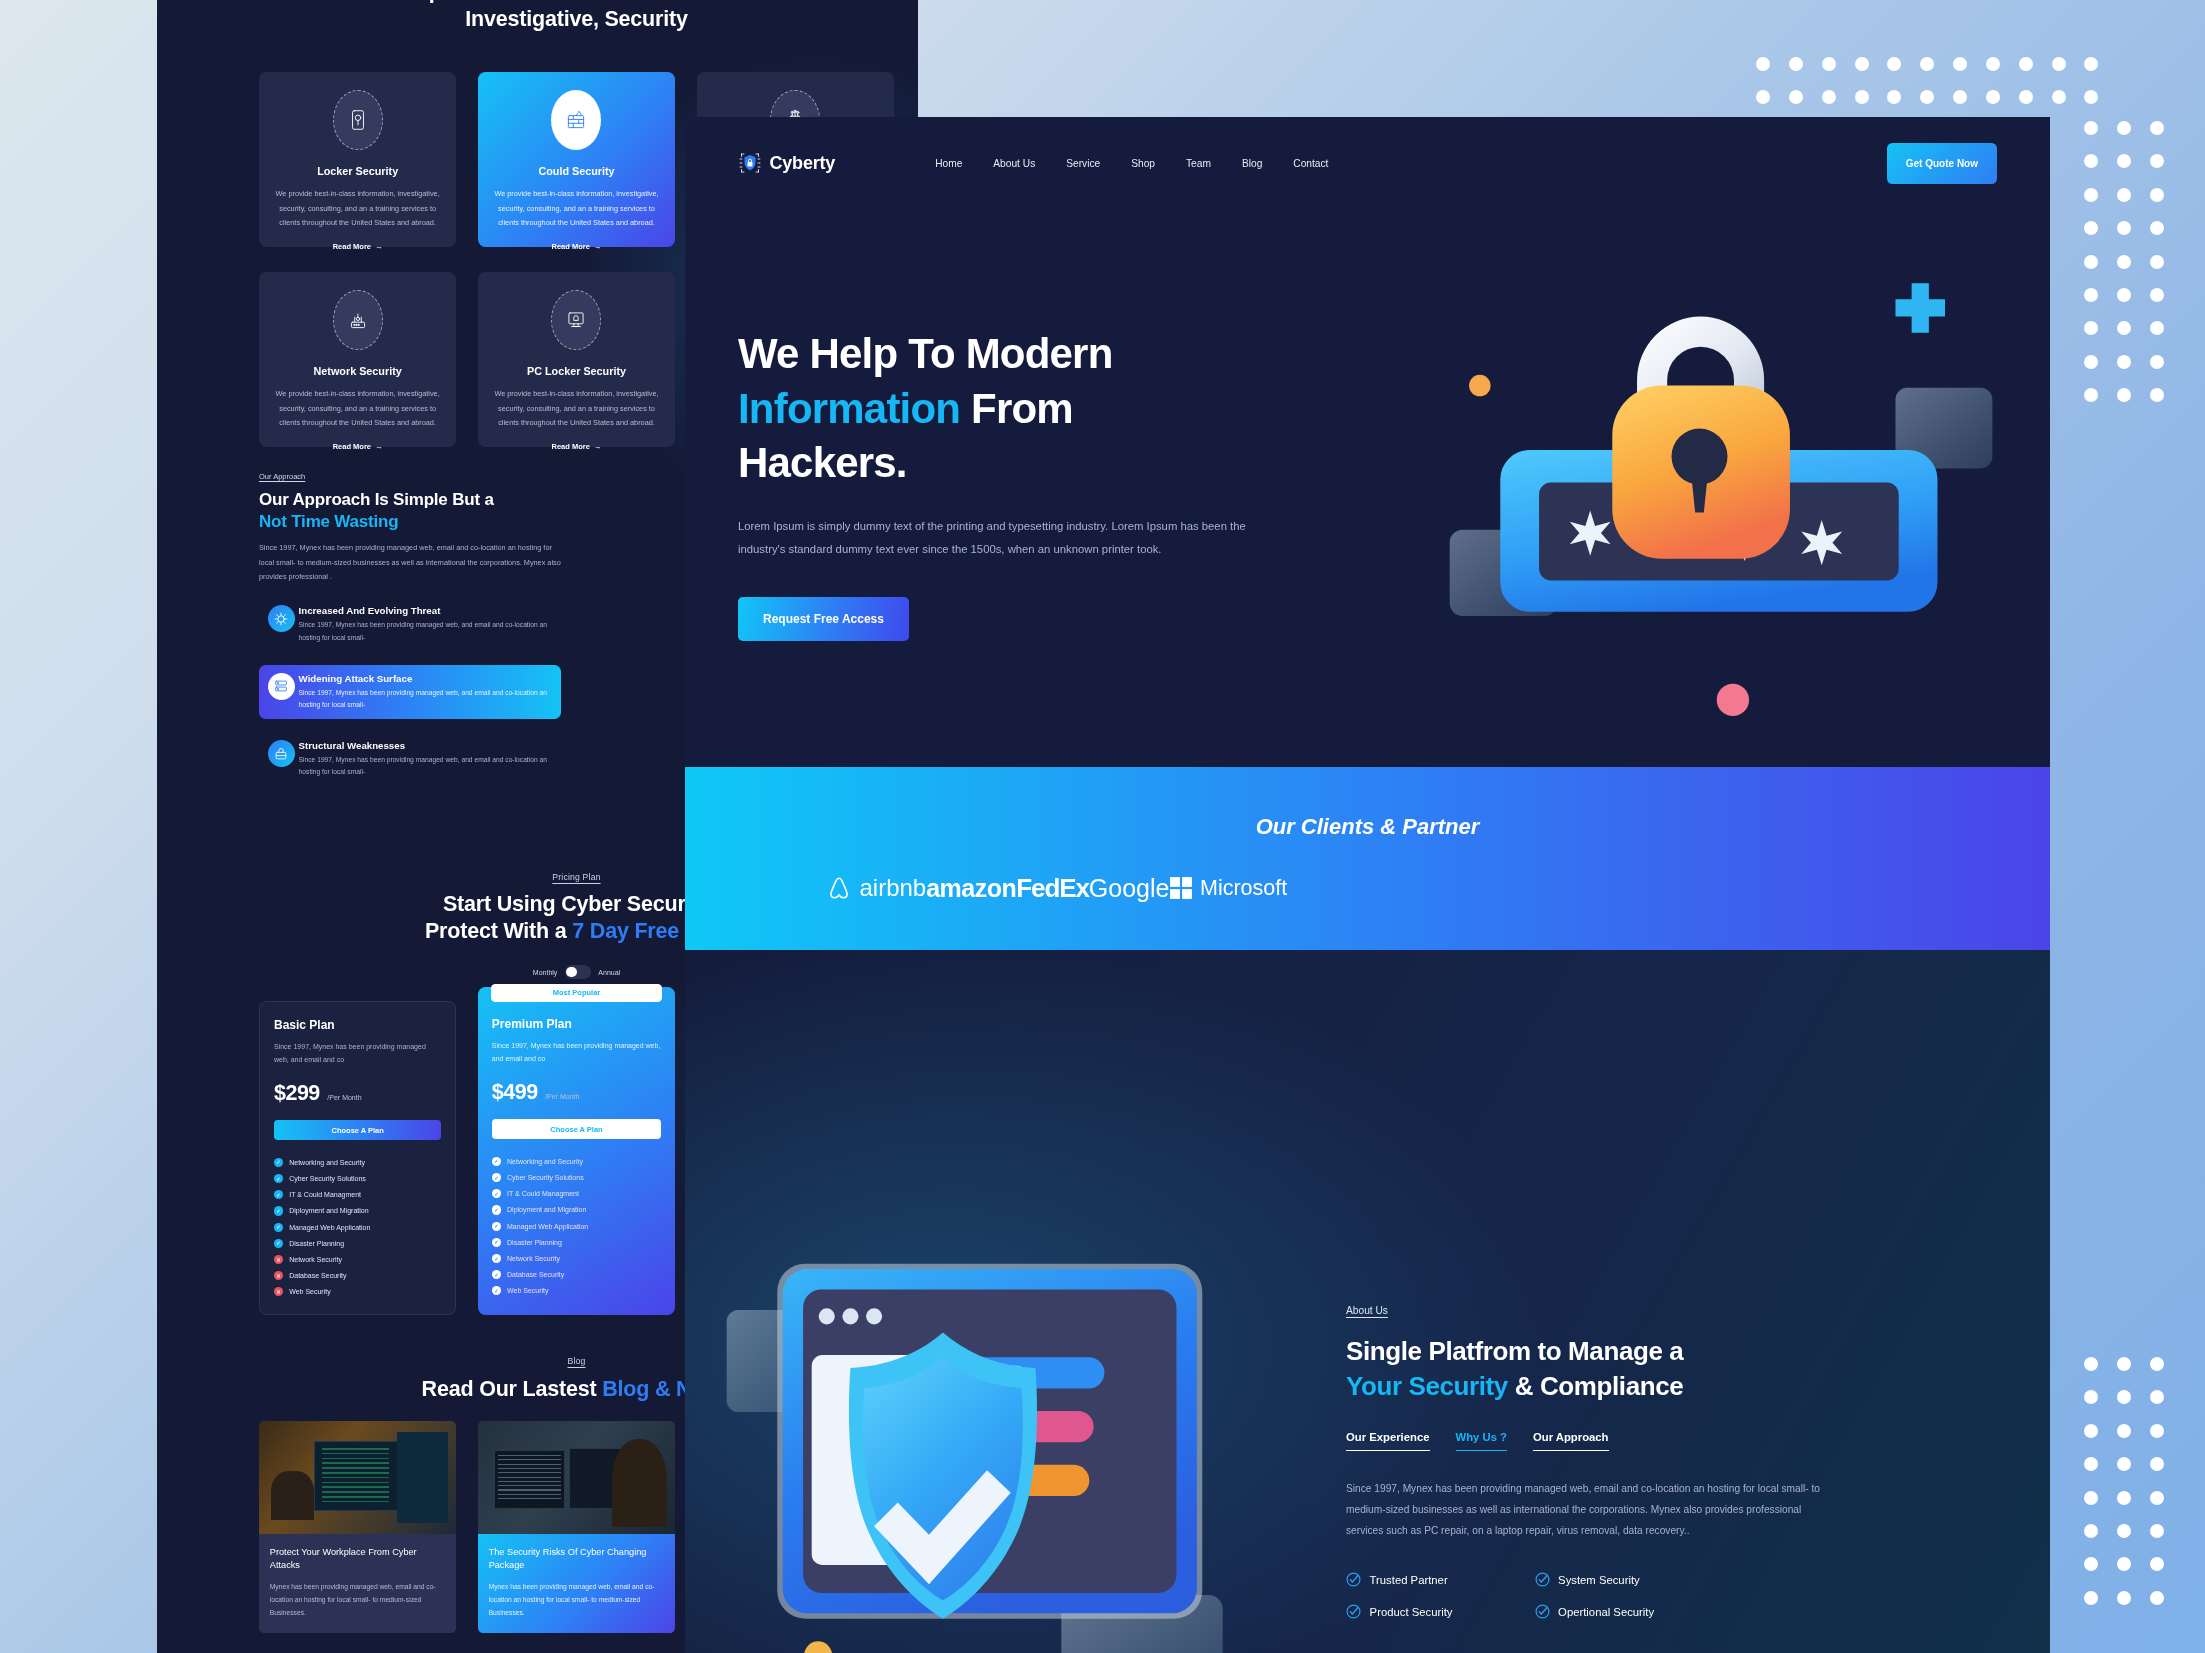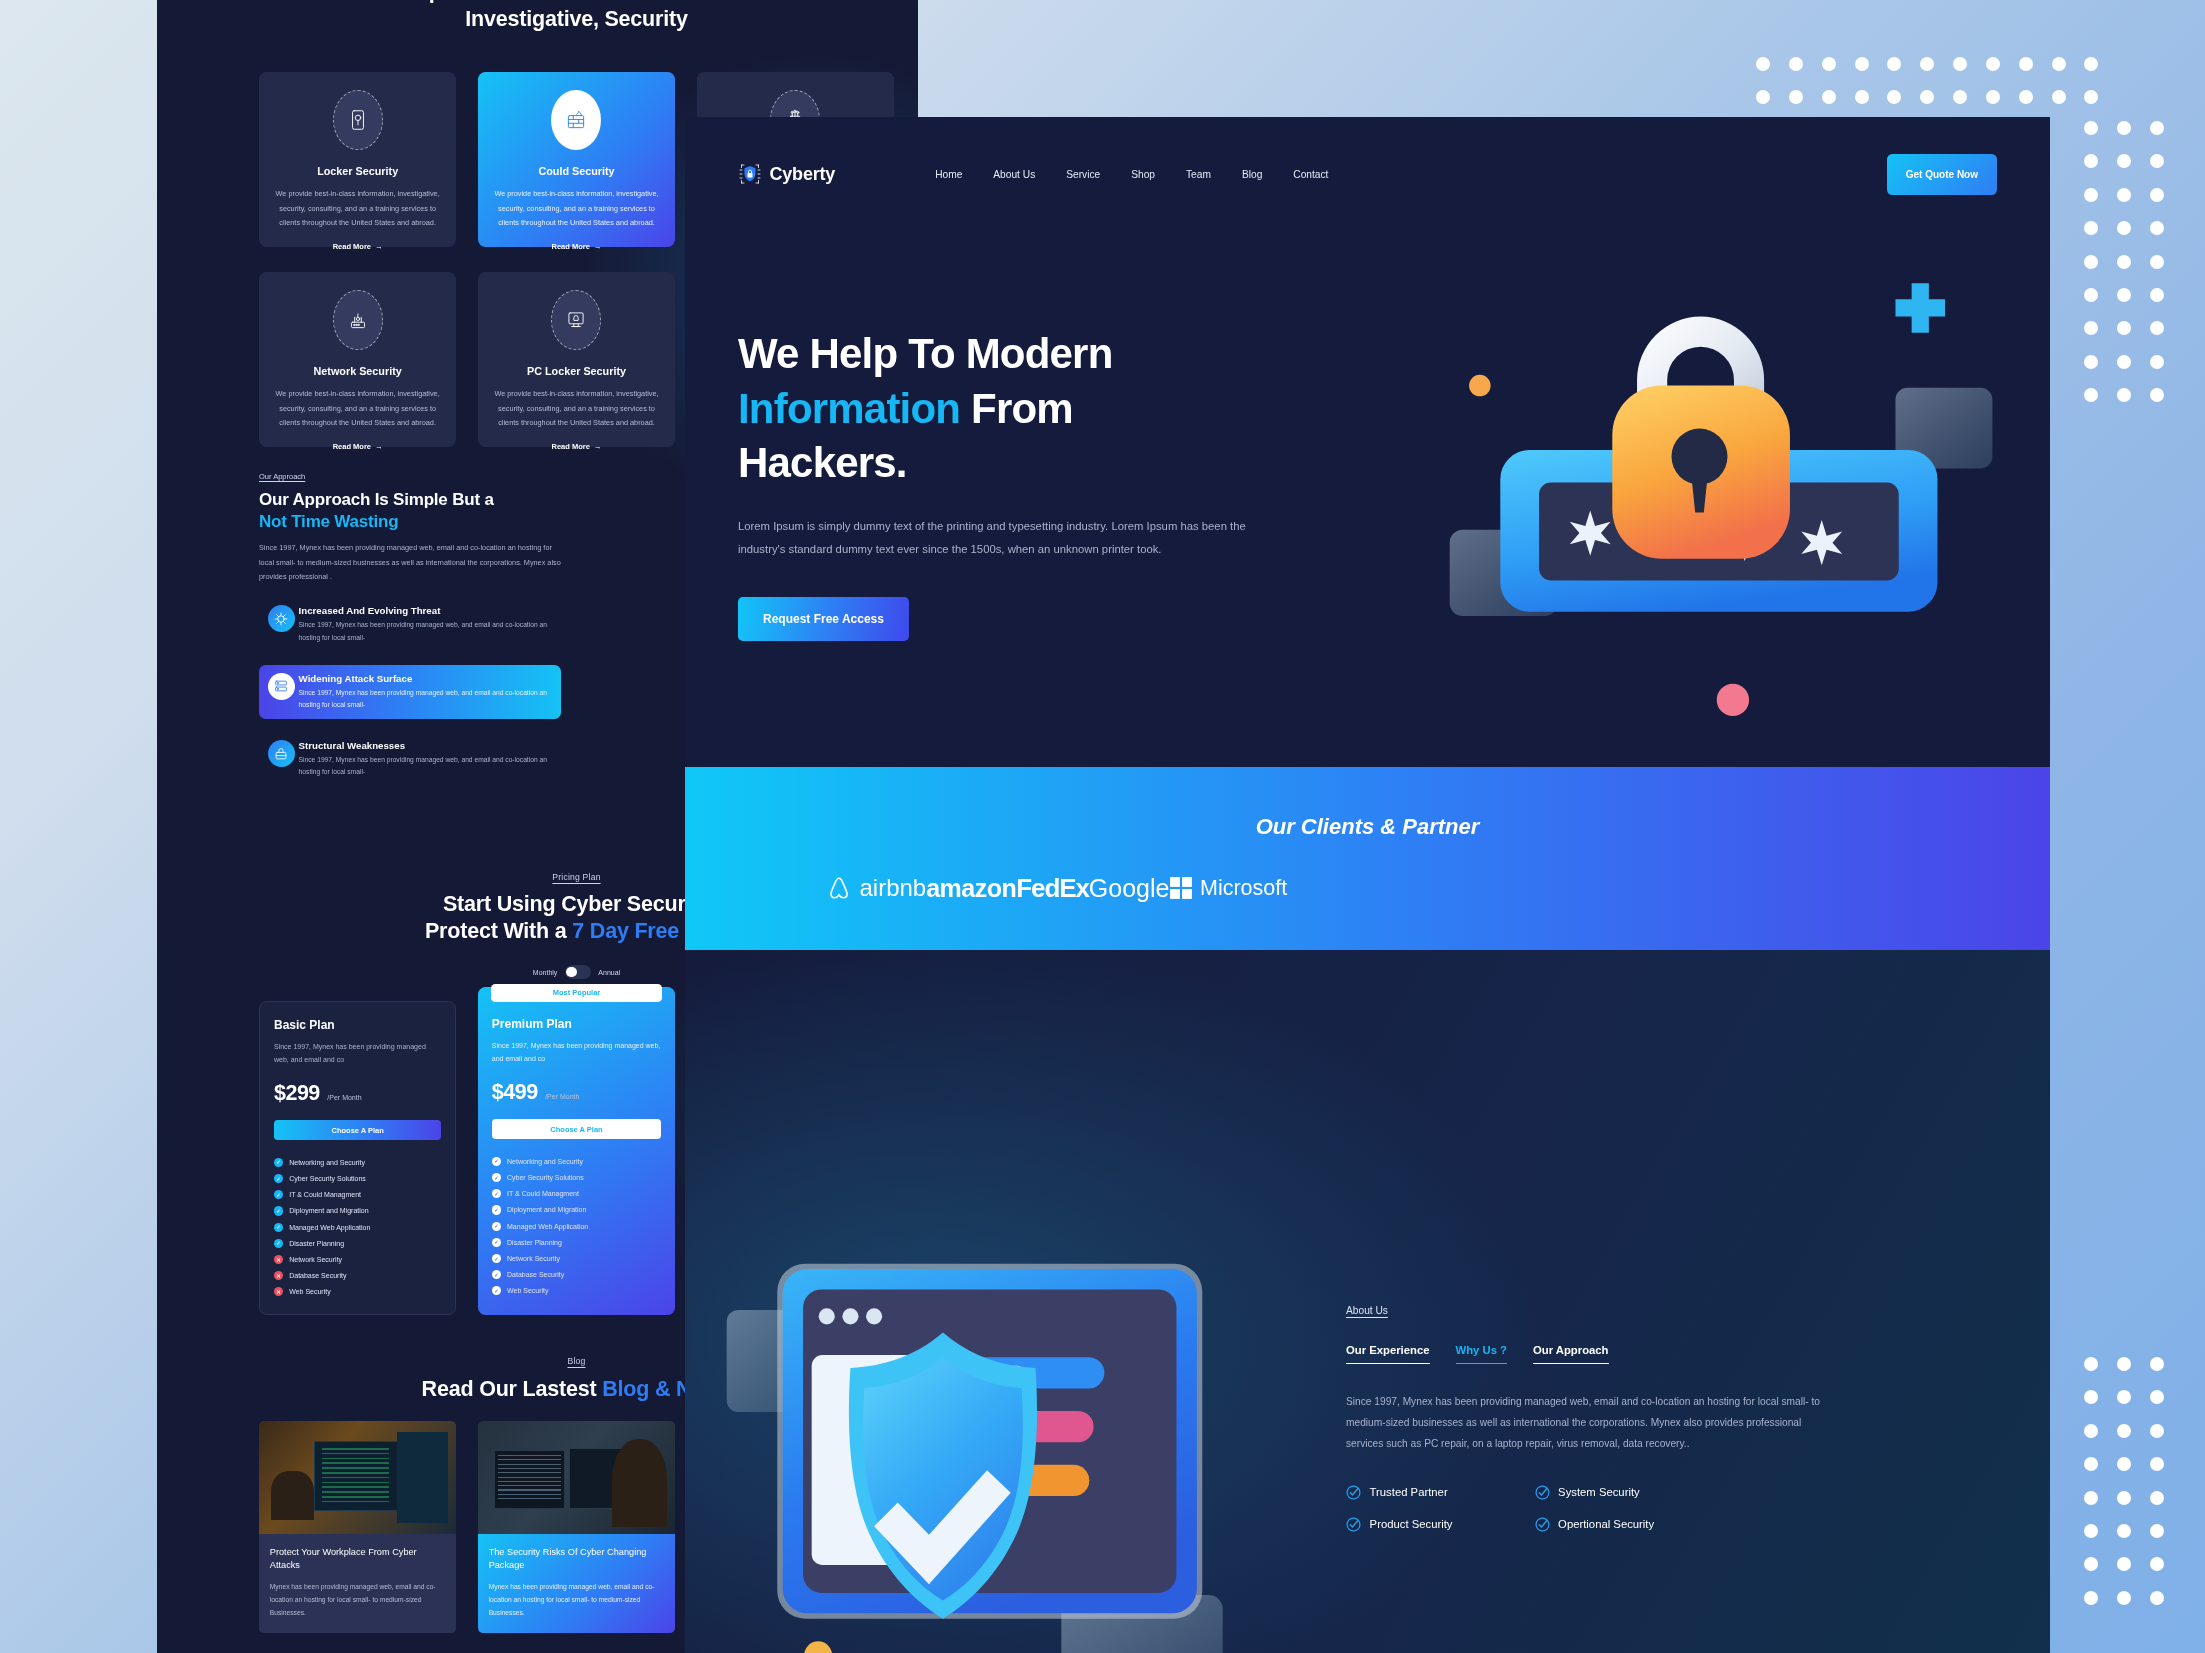--- a/index.html
+++ b/index.html
@@ -133,21 +133,21 @@
 
   
   .fg { position:absolute; left:685px; top:117px; width:1365px; height:1537px; overflow:hidden; }
   .fg-hero {
     position:absolute; inset:0 0 auto 0; height:650px;
     background:
       radial-gradient(90% 120% at 78% 58%, #1f4d74 0%, rgba(18,26,56,0) 62%),
       linear-gradient(120deg,#141b3c 0%,#152murky 0%,#16274a 58%,#123049 100%);
     background-color:#141b3c;
   }
-  .topnav { position:absolute; left:0; right:0; top:11px; height:92px; display:flex; align-items:center; padding:0 53px; }
+  .topnav { position:absolute; left:0; right:0; top:0; height:92px; display:flex; align-items:center; padding:0 53px; }
   .logo { display:flex; align-items:center; gap:7.5px; }
   .logo .mark { width:24px; height:24px; position:relative; }
   .logo .name { font-size:18px; color:#fff; font-weight:700; letter-spacing:-0.2px; }
   .nav { display:flex; gap:31px; margin-left:100px; }
   .nav a { color:#e7ecf7; font-size:10.2px; text-decoration:none; }
   .cta {
     margin-left:auto; height:41px; padding:0 19px; border-radius:5.4px;
     display:flex; align-items:center; justify-content:center; color:#fff; font-size:10px; font-weight:600;
     background:linear-gradient(135deg,#15c2f5 0%,#2f7df4 100%);
   }
@@ -793,20 +793,24 @@
         <path d="M420 190c52 44 106 62 172 66 8 118 0 232-36 310-34 74-86 126-136 156-50-30-102-82-136-156-36-78-44-192-36-310 66-4 120-22 172-66z" fill="#3ec3f7"></path>
         <path d="M420 236c44 37 90 53 146 57 7 100 0 197-31 263-29 63-73 107-115 132-42-25-86-69-115-132-31-66-38-163-31-263 56-4 102-20 146-57z" fill="url(#shd)"></path>
         <path d="M336 506l58 60 108-120 44 42-152 170-102-108z" fill="#eef4fb"></path>
 
         <circle cx="188" cy="790" r="26" fill="#f3b448"></circle>
       </svg>
     </div>
 
     <div class="about-copy">
       <div class="eyebrow">About Us</div>
+      <h2>
+        <span>Single Platfrom to Manage a</span><br>
+        <span class="accent-cy">Your Security</span><span> &amp; Compliance</span>
+      </h2>
       <div class="tabs" id="about-tabs">
           <div class="tab ">Our Experience</div>
           <div class="tab on">Why Us ?</div>
           <div class="tab ">Our Approach</div>
         </div>
       <p class="body">Since 1997, Mynex has been providing managed web, email and co-location an hosting for local small- to medium-sized businesses as well as international the corporations. Mynex also provides professional services such as PC repair, on a laptop repair, virus removal, data recovery..</p>
       <div class="chips" id="about-chips">
           <div class="chip">
             <svg viewBox="0 0 28 28">
               <circle cx="14" cy="14" r="12" fill="none" stroke="#2a9ff0" stroke-width="2.2"></circle>

